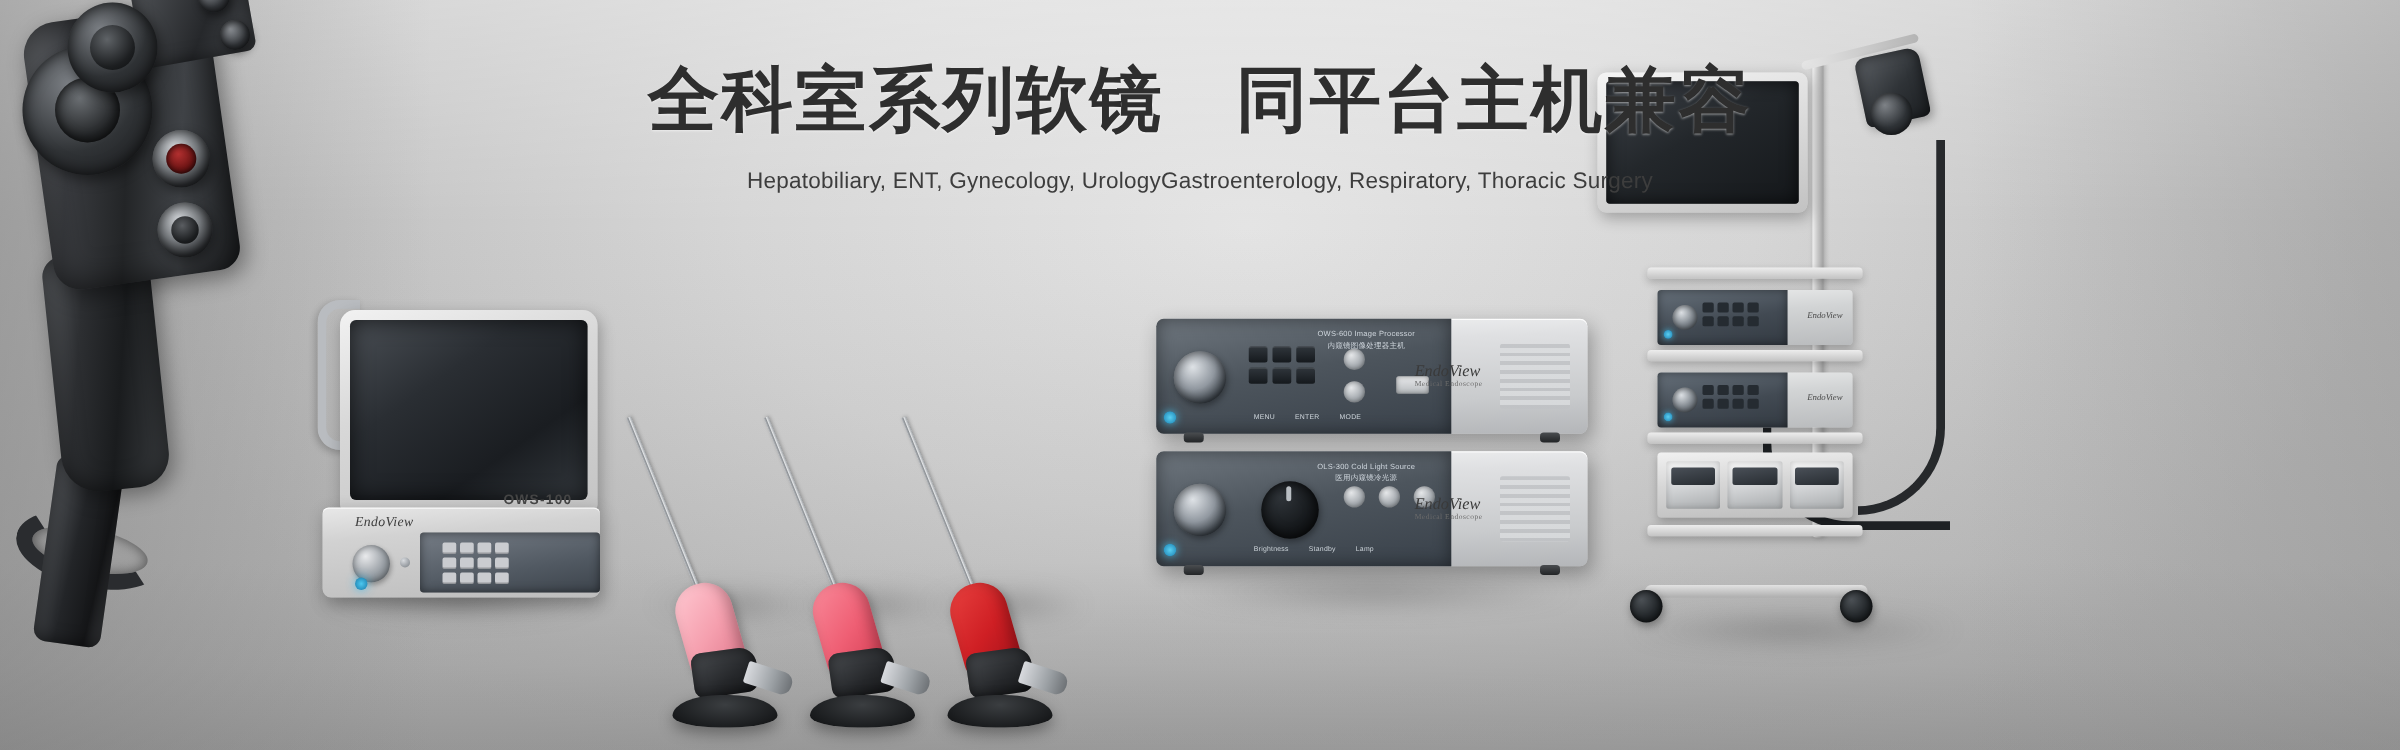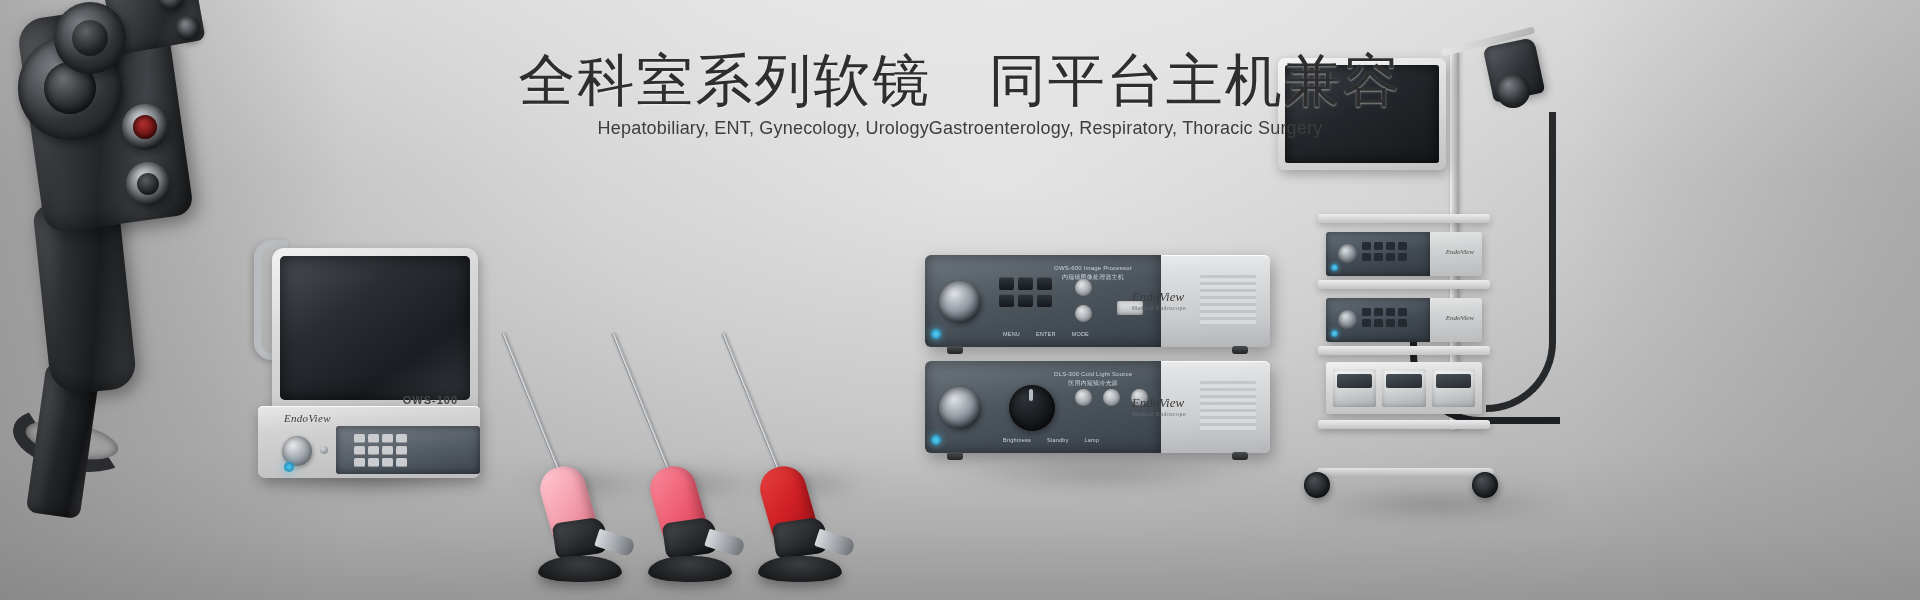--- a/index.html
+++ b/index.html
@@ -30,36 +30,36 @@
     position:absolute; left:0; right:0; bottom:0; height:150px;
     background:linear-gradient(180deg, rgba(170,170,170,0) 0%, rgba(160,160,160,.35) 55%, rgba(140,140,140,.55) 100%);
   }
 
   
   .textblock{
     position:absolute; left:0; right:0; top:48px;
     text-align:center; z-index:40;
   }
   .headline{
-    font-size:57px; font-weight:400; color:#2e2e2e;
+    font-size:57px; font-weight:700; color:#2e2e2e;
     letter-spacing:2px; line-height:1.15;
     text-shadow:0 1px 2px rgba(255,255,255,.55);
   }
   .headline .gap{ display:inline-block; width:22px; }
   .subhead{
     margin-top:6px;
     font-size:30px; font-weight:700; color:#1d1d1d;
     letter-spacing:.2px;
   }
   .dept-cn{
     margin-top:24px;
     font-size:19px; color:#3a3a3a; letter-spacing:.5px;
   }
   .dept-en{
-    margin-top:4px;
+    margin-top:20px;
     font-size:18px; color:#3d3d3d; letter-spacing:.2px;
   }
 
   
   .prod{ position:absolute; }
 
   
   #endoscope{ left:-10px; top:-20px; width:330px; height:520px; z-index:20; transform:rotate(0deg); }
   .scope-body{
     position:absolute; left:40px; top:30px; width:150px; height:215px;

